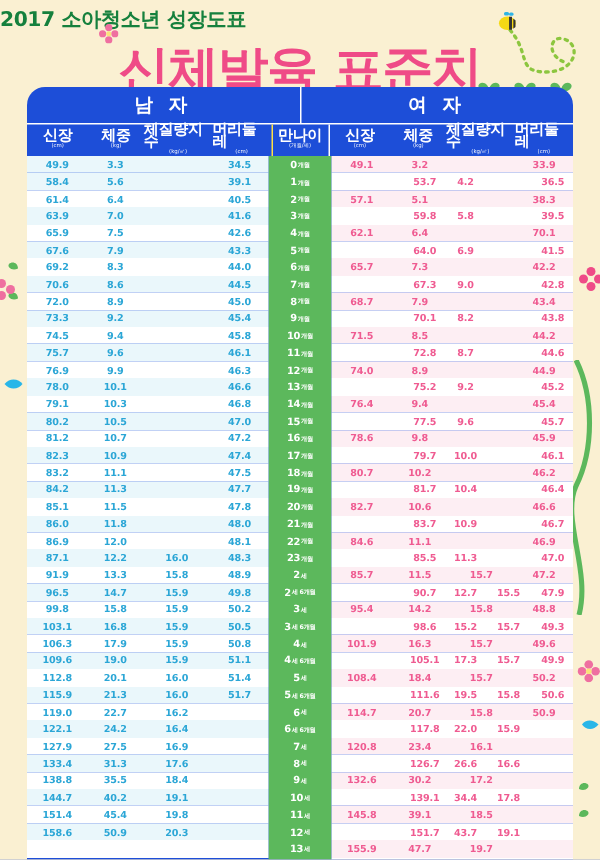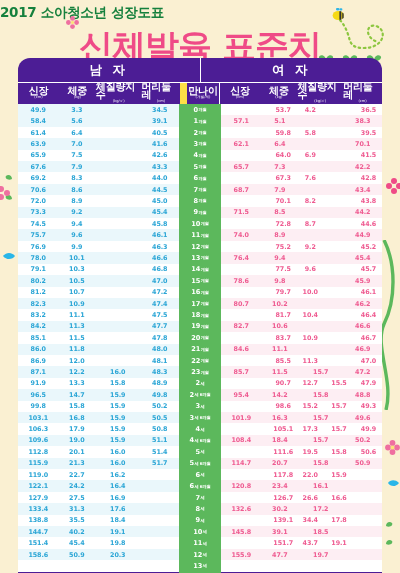--- a/index.html
+++ b/index.html
@@ -49,21 +49,21 @@
   .leaf-r1 { position: absolute; left: 378px; top: 520px; }
   .leaf-r2 { position: absolute; left: 378px; top: 538px; }
   .drop-l  { position: absolute; left: 2px; top: 250px; }
   .drop-r  { position: absolute; left: 388px; top: 478px; }
   .vine-r  { position: absolute; left: 380px; top: 240px; }
 
   
   .card {
     position: absolute; left: 18px; top: 58px;
     width: 364px; height: 515px;
-    background: #4c1d95;
+    background: #1d4ed8;
     border-radius: 12px 12px 0 0;
     overflow: hidden;
   }
   .gender-bar {
     display: flex; height: 24px; width: 100%;
   }
   .gender-cell {
     flex: 1 1 0; position: relative;
     color: #ffffff; font-size: 12.5px; font-weight: bold;
     display: flex; align-items: center; justify-content: center;
@@ -75,21 +75,21 @@
     display: flex; height: 22px; width: 100%;
     border-top: 1px solid #ffffff;
   }
   .ch {
     display: flex; flex-direction: column;
     align-items: center; justify-content: center;
     color: #ffffff;
   }
   .ch .k { font-size: 10px; font-weight: bold; letter-spacing: -0.2px; line-height: 8px; }
   .ch .u { font-size: 3.6px; line-height: 5px; opacity: .95; }
-  .ch.sep-l { border-left: 7px solid #fde047; }
+  .ch.sep-l { border-left: 1px solid #fde047; }
   .ch.sep-r { border-right: 1px solid #ffffff; }
 
   
   .c-ht  { width: 42px; }
   .c-wt  { width: 38px; }
   .c-bmi { width: 47px; }
   .c-hc  { width: 40px; }
   .c-age { width: 40px; }
 
   .body { display: flex; width: 100%; }
@@ -670,20 +670,26 @@
             <span class="n">12</span>
             <span class="un">세</span>
           </div>
           <div class="agecell">
             <span class="n">13</span>
             <span class="un">세</span>
           </div>
           <div class="agecell"></div>
         </div>
       <div class="side f" id="female-col">
+          <div class="row alt-f">
+            <div class="cell c-ht">49.1</div>
+            <div class="cell c-wt">3.2</div>
+            <div class="cell c-bmi"></div>
+            <div class="cell c-hc">33.9</div>
+          </div>
           <div class="row base-f">
             <div class="cell c-ht">53.7</div>
             <div class="cell c-wt">4.2</div>
             <div class="cell c-bmi"></div>
             <div class="cell c-hc">36.5</div>
           </div>
           <div class="row alt-f">
             <div class="cell c-ht">57.1</div>
             <div class="cell c-wt">5.1</div>
             <div class="cell c-bmi"></div>
@@ -708,21 +714,21 @@
             <div class="cell c-hc">41.5</div>
           </div>
           <div class="row alt-f">
             <div class="cell c-ht">65.7</div>
             <div class="cell c-wt">7.3</div>
             <div class="cell c-bmi"></div>
             <div class="cell c-hc">42.2</div>
           </div>
           <div class="row base-f">
             <div class="cell c-ht">67.3</div>
-            <div class="cell c-wt">7.6</div>
+            <div class="cell c-wt">9.0</div>
             <div class="cell c-bmi"></div>
             <div class="cell c-hc">42.8</div>
           </div>
           <div class="row alt-f">
             <div class="cell c-ht">68.7</div>
             <div class="cell c-wt">7.9</div>
             <div class="cell c-bmi"></div>
             <div class="cell c-hc">43.4</div>
           </div>
           <div class="row base-f">

